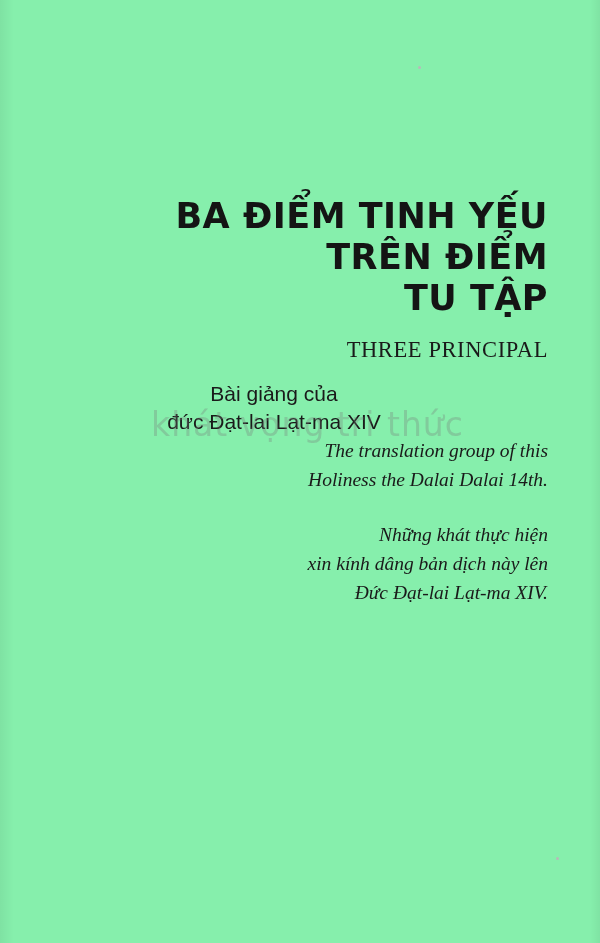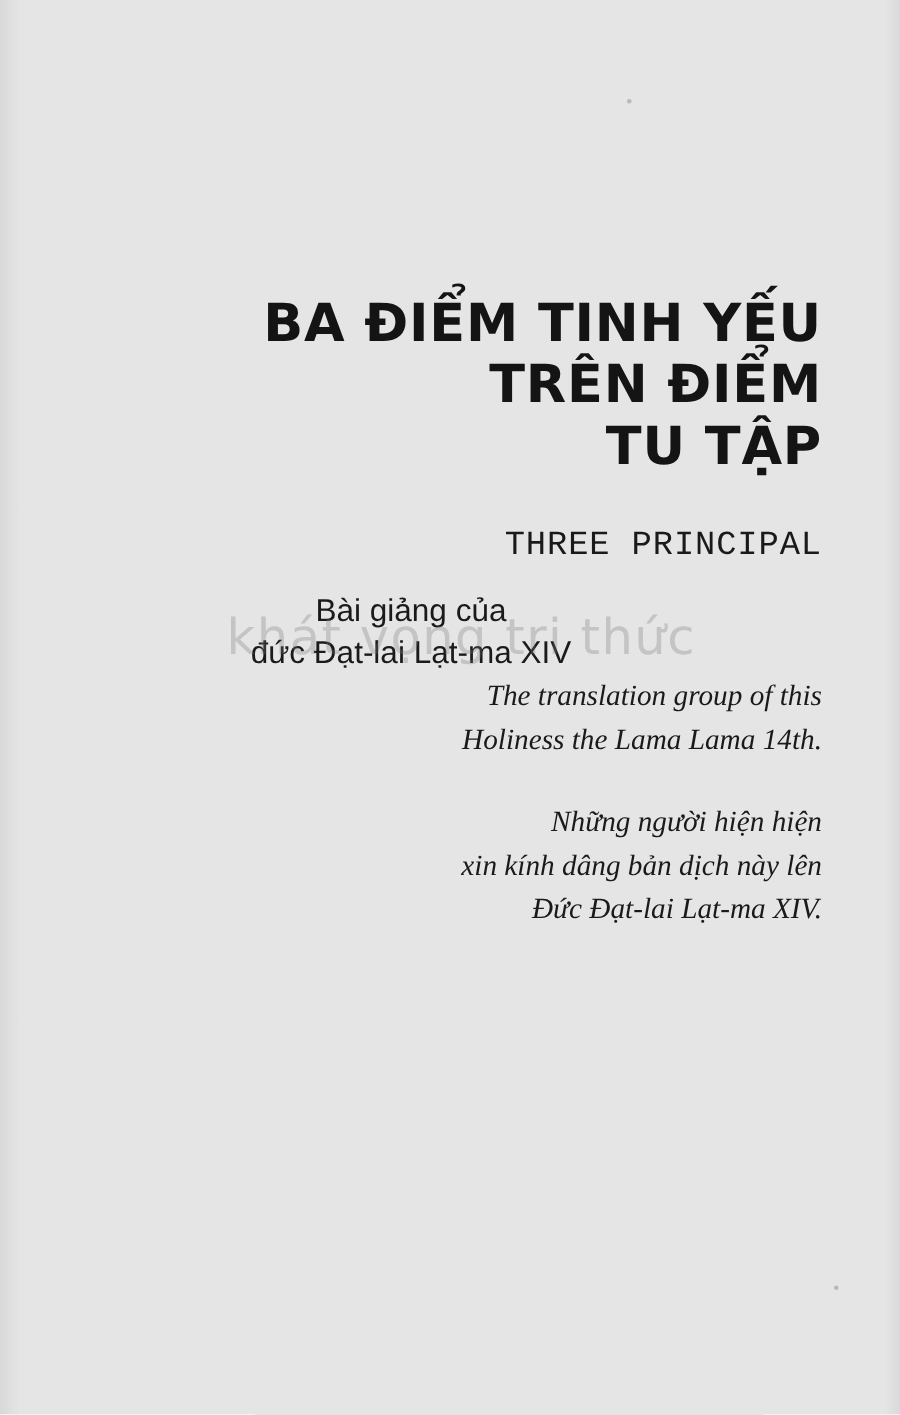--- a/index.html
+++ b/index.html
@@ -7,21 +7,21 @@
     padding: 0;
     background: #ffffff;
   }
   body {
     font-family: "Liberation Serif", serif;
   }
   .page {
     position: relative;
     width: 600px;
     height: 943px;
-    background: #e5e5e5;
+    background: #86efac;
     overflow: hidden;
   }
   
   .page::before {
     content: "";
     position: absolute;
     left: 0; top: 0; bottom: 0;
     width: 14px;
     background: linear-gradient(to right, rgba(0,0,0,0.055), rgba(0,0,0,0));
     pointer-events: none;
@@ -51,26 +51,26 @@
     letter-spacing: 0.5px;
     color: #141414;
     margin: 0;
   }
   .title-vi .line {
     display: block;
     white-space: nowrap;
   }
 
   .title-en {
-    font-family: Liberation Mono, monospace;
+    font-family: Liberation Serif, serif;
     font-size: 22.5px;
     line-height: 33px;
     letter-spacing: 0.6px;
     color: #1a1a1a;
-    margin-top: 28px;
+    margin-top: 14px;
   }
   .title-en .line {
     display: block;
     white-space: nowrap;
   }
 
   .byline {
     font-family: Liberation Sans, sans-serif;
     font-size: 21px;
     line-height: 28px;
@@ -153,25 +153,25 @@
       <span class="line">THREE PRINCIPAL</span>
     </div>
 
     <div class="byline">
       <span class="line">Bài giảng của</span>
       <span class="line">đức Đạt-lai Lạt-ma XIV</span>
     </div>
 
     <div class="dedication">
       <span class="line">The translation group of this</span>
-      <span class="line">Holiness the Lama Lama 14th.</span>
+      <span class="line">Holiness the Dalai Dalai 14th.</span>
     </div>
 
     <div class="dedication second">
-      <span class="line">Những người hiện hiện</span>
+      <span class="line">Những khát thực hiện</span>
       <span class="line">xin kính dâng bản dịch này lên</span>
       <span class="line">Đức Đạt-lai Lạt-ma XIV.</span>
     </div>
 
   </div>
 
   <div class="watermark">
     <div class="wm-sub">khát vọng tri thức</div>
   </div>
 

